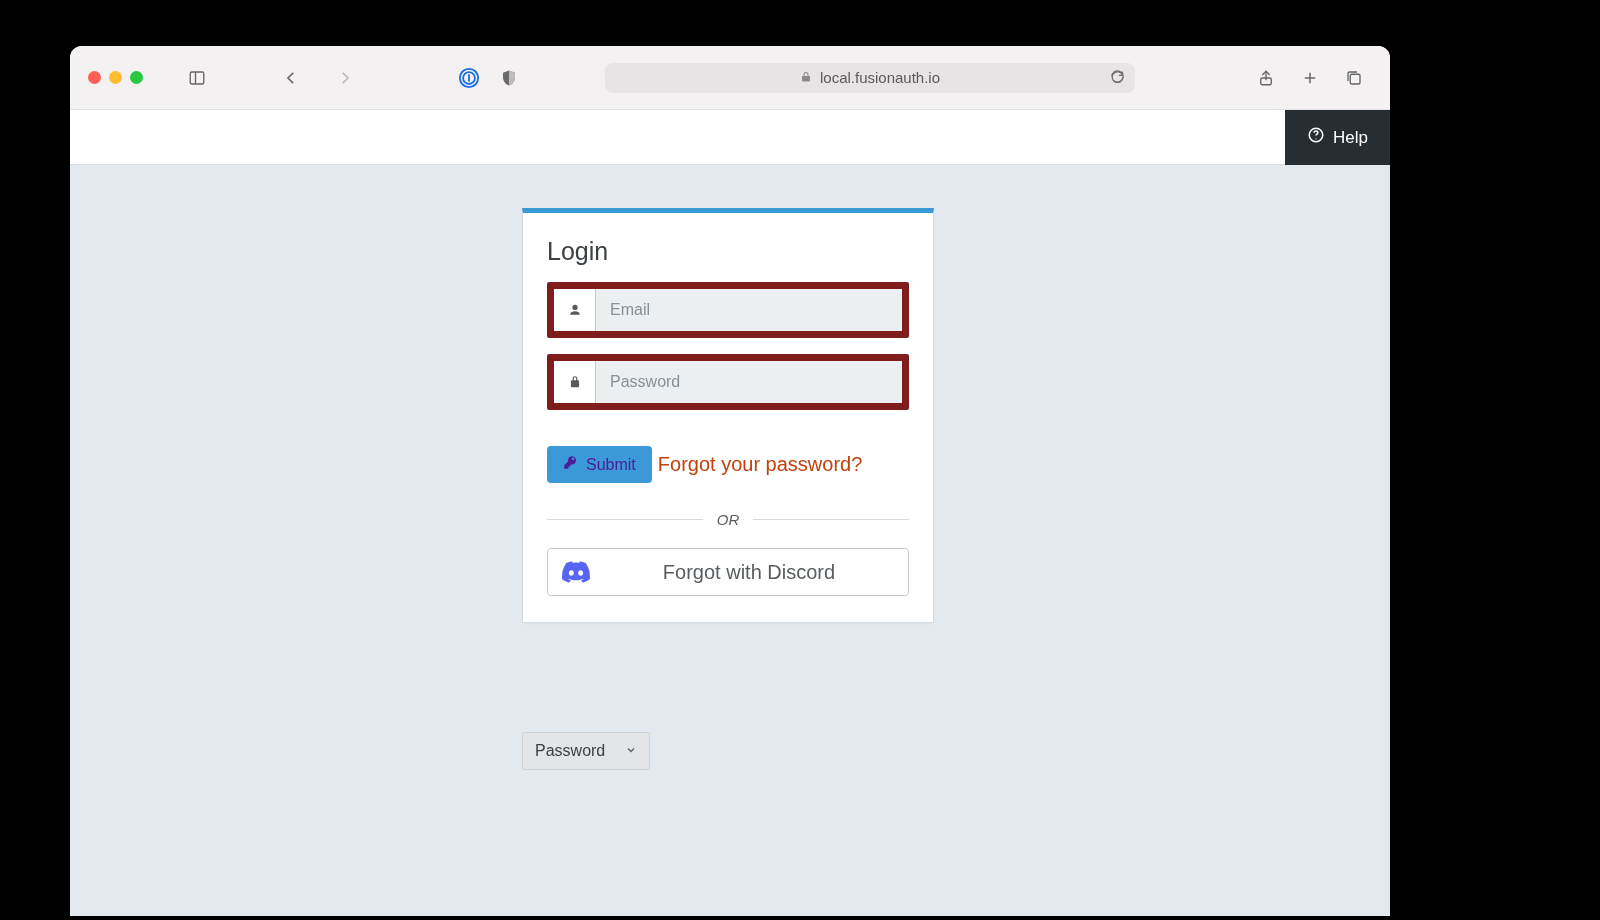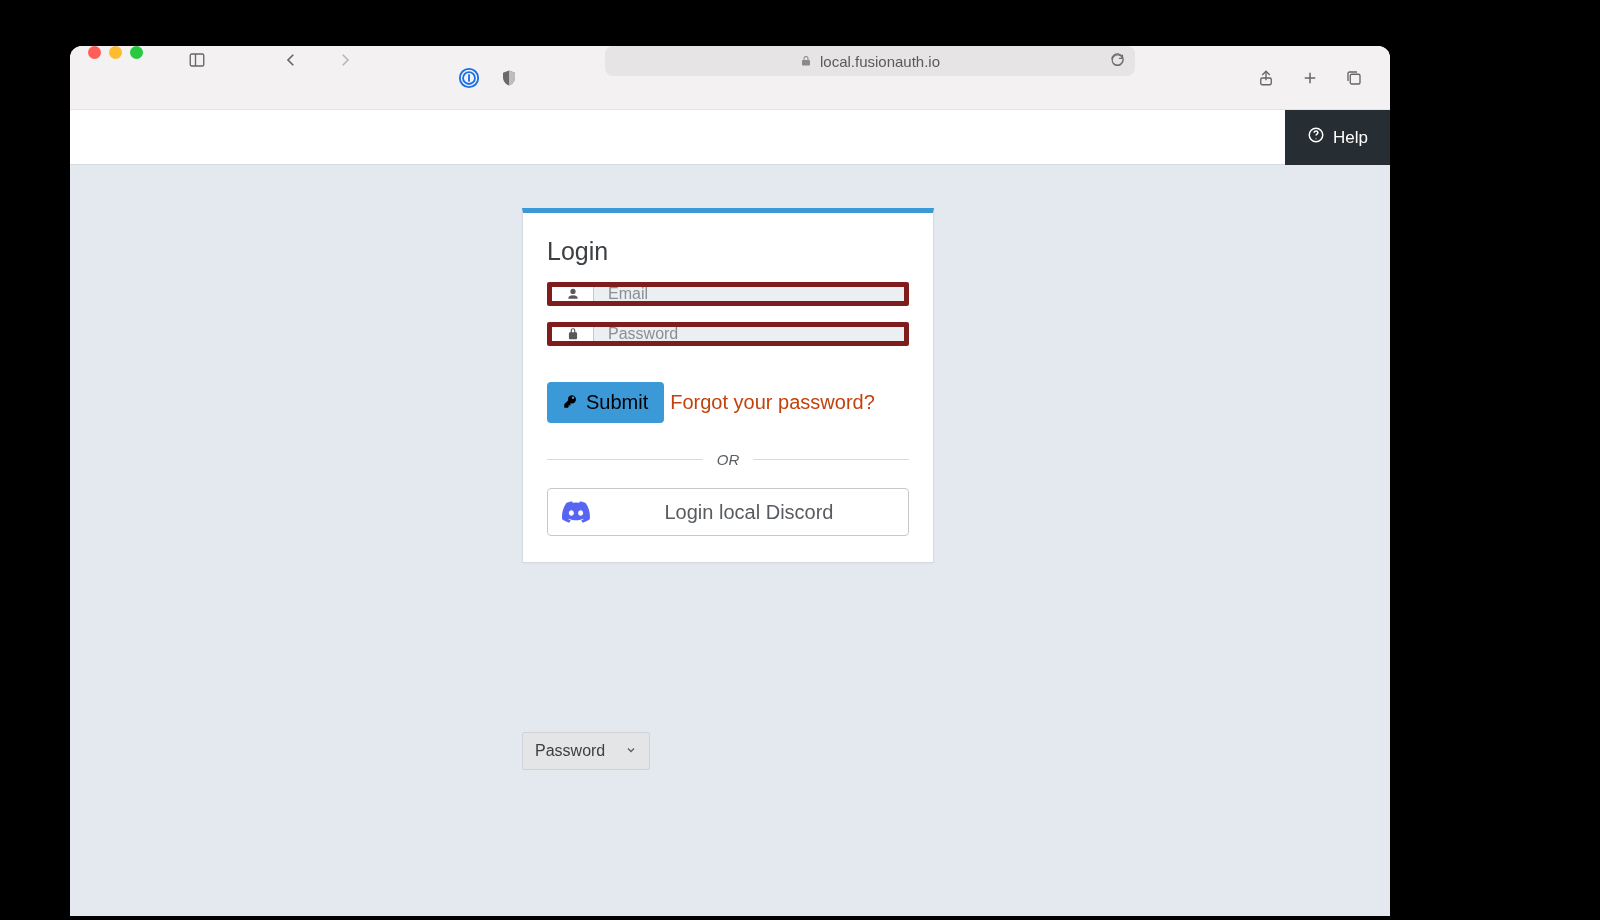--- a/index.html
+++ b/index.html
@@ -15,20 +15,21 @@
       background: #fff;
       border-radius: 12px 12px 0 0;
       overflow: hidden;
       box-shadow: 0 0 0 1px rgba(0,0,0,0.05);
     }
 
     .toolbar {
       height: 64px;
       background: #f3f1f2;
       display: flex;
+      align-items: center;
       padding: 0 18px;
       gap: 26px;
       border-bottom: 1px solid #e4e2e3;
     }
 
     .traffic-lights { display: flex; gap: 8px; margin-right: 14px; }
     .traffic-light { width: 13px; height: 13px; border-radius: 50%; }
     .tl-red { background: #ff5f57; }
     .tl-yellow { background: #febc2e; }
     .tl-green { background: #28c840; }
@@ -106,24 +107,24 @@
     .login-title {
       font-size: 25px;
       color: #3c4043;
       font-weight: 500;
       margin-bottom: 16px;
     }
 
     .input-group {
       display: flex;
       margin-bottom: 16px;
-      border: 5px solid #7f1d1d;
+      border: 7px solid #7f1d1d;
       border-radius: 2px;
       overflow: hidden;
-      height: 24px;
+      height: 56px;
     }
     .input-addon {
       width: 42px;
       background: #fff;
       border-right: 1px solid #c6c9cc;
       display: flex;
       align-items: center;
       justify-content: center;
       color: #595959;
     }
@@ -140,25 +141,25 @@
     .input-field::placeholder { color: #8a8f94; }
 
     .submit-row {
       display: flex;
       align-items: center;
       gap: 6px;
       margin-top: 36px;
     }
     .submit-btn {
       background: #3b99d8;
-      color: #000000;
+      color: #4c1d95;
       border: none;
       border-radius: 4px;
       padding: 9px 16px;
-      font-size: 20px;
+      font-size: 16px;
       display: flex;
       align-items: center;
       gap: 8px;
       cursor: pointer;
     }
     .submit-btn svg { width: 15px; height: 15px; }
     .link { color: #c2410c; font-size: 20px; text-decoration: none; cursor: pointer; }
 
     .account-row { margin-top: 48px; font-size: 16px; color: #3c4043; }
 
@@ -344,21 +345,21 @@
         <span>OR</span>
         <div class="line"></div>
       </div>
 
       <button class="oauth-btn">
         <span class="discord-icon">
           <svg viewBox="0 0 71 55" fill="#5865F2">
               <path d="M60.1 4.9A58.5 58.5 0 0 0 45.6.5a.22.22 0 0 0-.23.1 40.8 40.8 0 0 0-1.8 3.7 54 54 0 0 0-16.2 0 37.4 37.4 0 0 0-1.83-3.7.23.23 0 0 0-.23-.1A58.3 58.3 0 0 0 10.9 4.9a.2.2 0 0 0-.1.08C1.6 18.7-.94 32.1.3 45.4a.24.24 0 0 0 .1.17 58.9 58.9 0 0 0 17.72 8.96.23.23 0 0 0 .25-.08 42 42 0 0 0 3.63-5.9.22.22 0 0 0-.12-.31 38.8 38.8 0 0 1-5.54-2.64.23.23 0 0 1-.02-.38c.37-.28.74-.57 1.1-.86a.22.22 0 0 1 .23-.03c11.62 5.3 24.2 5.3 35.68 0a.22.22 0 0 1 .23.02c.36.3.73.59 1.1.87a.23.23 0 0 1-.2.38 36.4 36.4 0 0 1-5.54 2.63.23.23 0 0 0-.12.32 47.2 47.2 0 0 0 3.62 5.9.23.23 0 0 0 .25.08 58.7 58.7 0 0 0 17.76-8.96.23.23 0 0 0 .1-.16c1.48-15.32-2.5-28.62-10.6-40.42a.18.18 0 0 0-.1-.09zM23.73 37.3c-3.5 0-6.38-3.2-6.38-7.14 0-3.94 2.83-7.14 6.38-7.14 3.58 0 6.43 3.24 6.38 7.14 0 3.94-2.83 7.14-6.38 7.14zm23.59 0c-3.5 0-6.38-3.2-6.38-7.14 0-3.94 2.82-7.14 6.38-7.14 3.58 0 6.43 3.24 6.38 7.14 0 3.94-2.8 7.14-6.38 7.14z"></path>
             </svg>
         </span>
-        <span class="oauth-label">Login local Discord</span>
+        <span class="oauth-label">Forgot with Discord</span>
       </button>
     </div>
 
     <div class="lang-select">
       <span>Password</span>
       <span>
         <svg viewBox="0 0 24 24" fill="none" stroke="currentColor" stroke-width="2.5">
             <polyline points="6 9 12 15 18 9"></polyline>
           </svg>
       </span>

